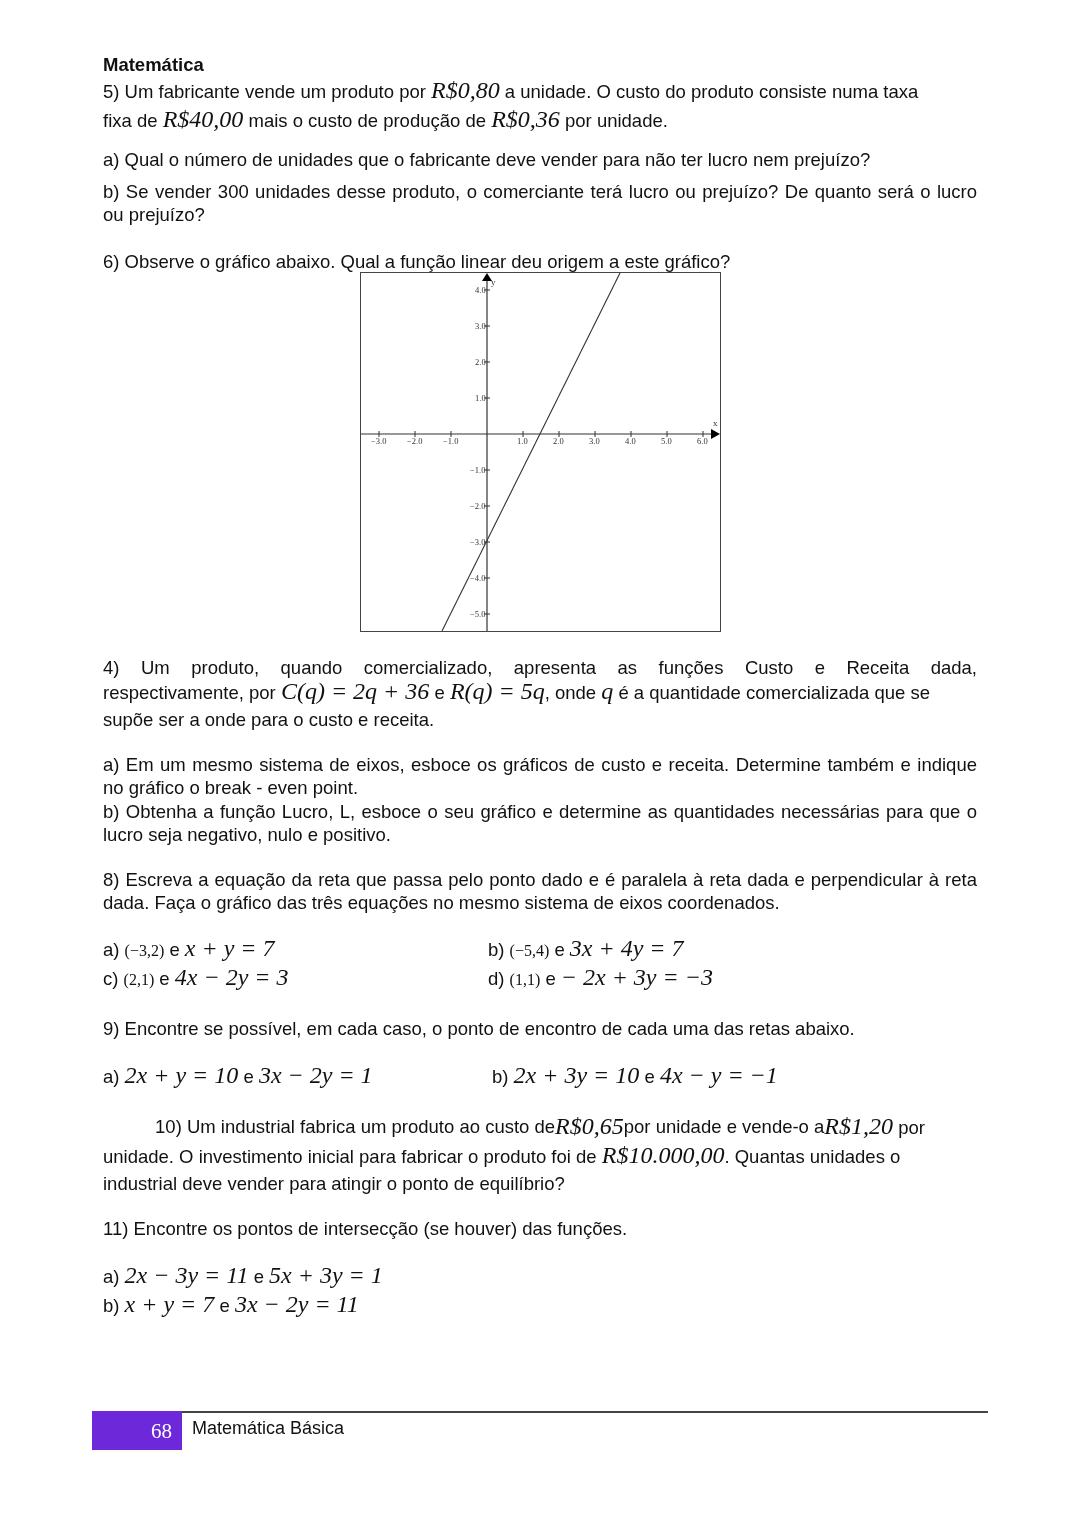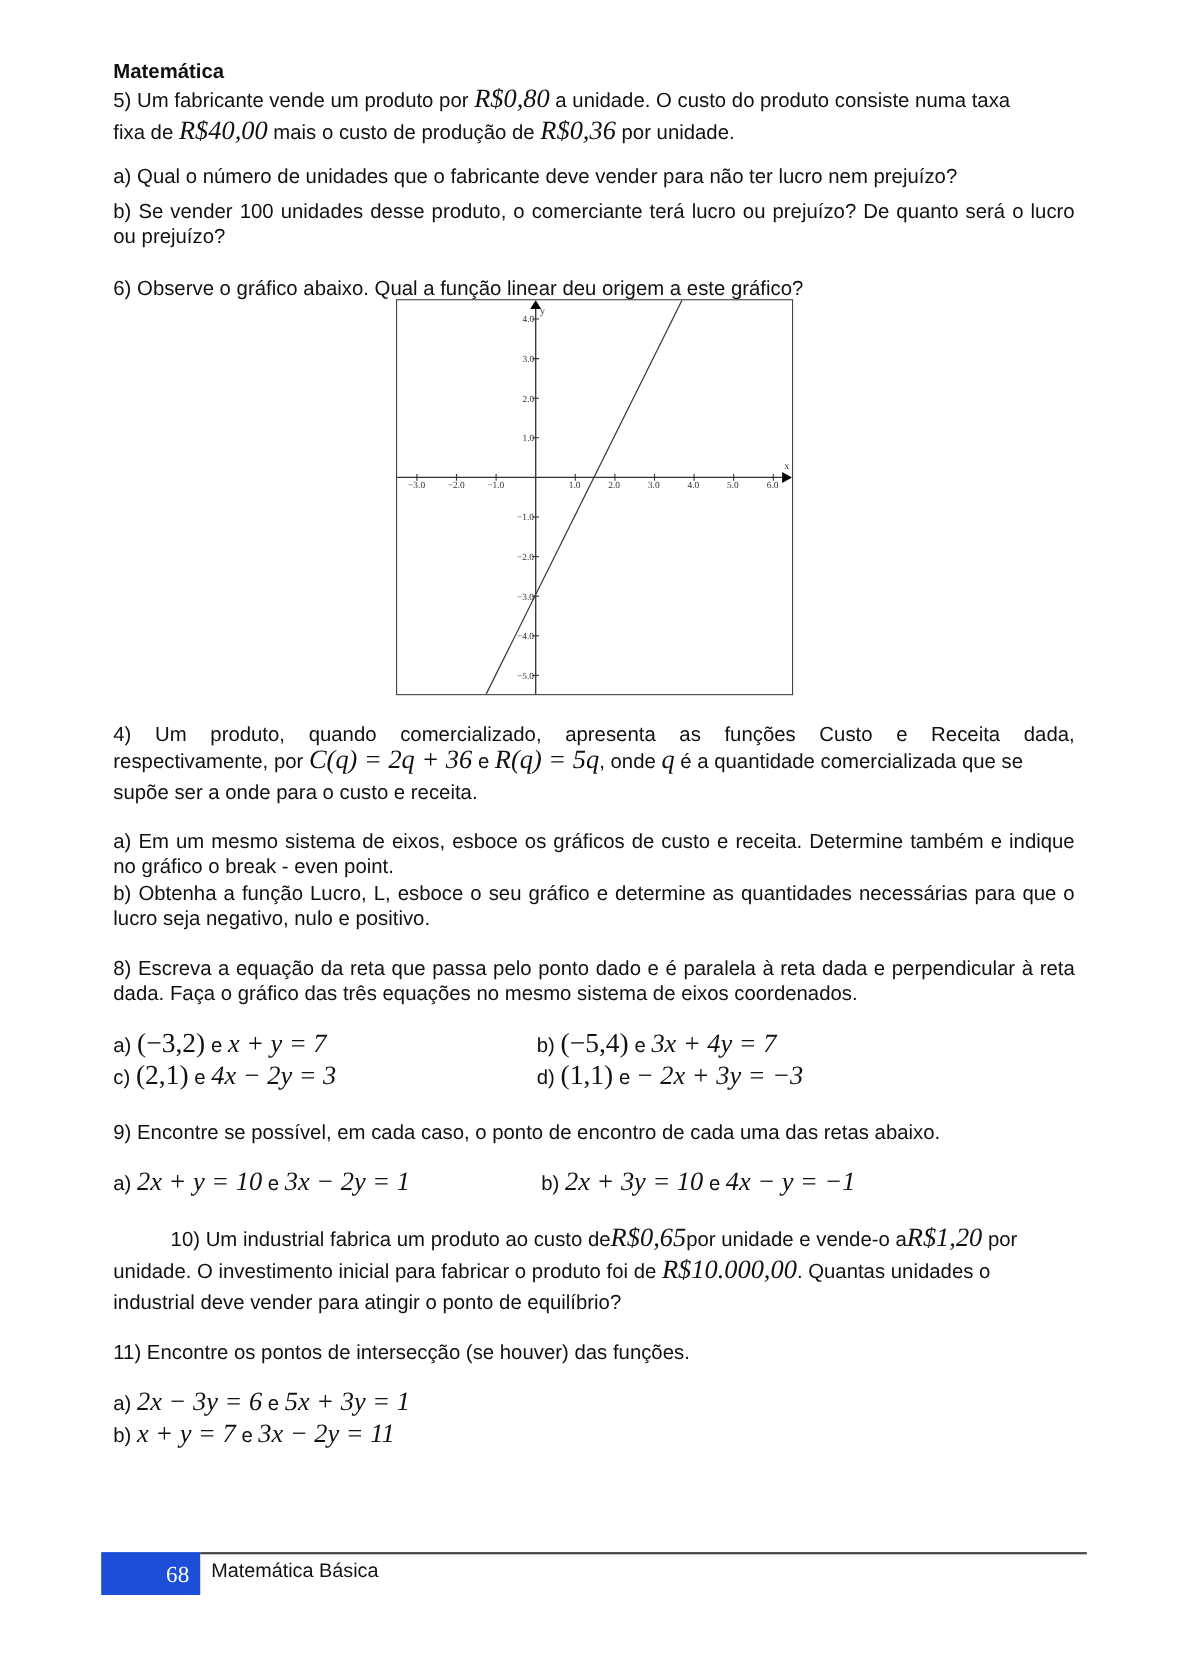--- a/index.html
+++ b/index.html
@@ -1,42 +1,42 @@
 <!DOCTYPE html>
 <html><head>
 <meta charset="utf-8">
 <style>
   html, body { margin:0; padding:0; background:#ffffff; }
   body { width:1080px; height:1527px; position:relative; overflow:hidden;
          font-family:"Liberation Sans", sans-serif; color:#111; }
   .p { position:absolute; left:103px; width:874px; font-size:18.5px; line-height:23px; }
   .just { text-align:justify; text-align-last:left; }
-  .m { font-family:"Liberation Serif", serif; font-size:25px; }
+  .m { font-family:"Liberation Serif", serif; font-size:16px; }
   .mi { font-family:"Liberation Serif", serif; font-style:italic; font-size:24px; }
   .title { font-weight:bold; }
   .col2 { position:absolute; left:385px; }
   .chart { position:absolute; left:360px; top:272px; width:361px; height:360px; border:1px solid #444; box-sizing:border-box; }
-  .footer-box { position:absolute; left:92px; top:1411px; width:90px; height:39px; background:#1d4ed8; }
+  .footer-box { position:absolute; left:92px; top:1411px; width:90px; height:39px; background:#6d28d9; }
   .footer-num { position:absolute; right:10px; top:8px; color:#fff; font-family:"Liberation Serif", serif; font-size:21px; }
   .footer-line { position:absolute; left:182px; top:1411px; width:806px; height:2px; background:#444; }
   .footer-title { position:absolute; left:192px; top:1418px; font-size:18px; }
 </style>
 </head>
 <body>
 
 <div class="p title" style="top:53px;">Matemática</div>
 
 <div class="p" style="top:79px;">
   <span>5) Um fabricante vende um produto por </span><span class="mi">R$0,80</span><span> a unidade. O custo do produto consiste numa taxa</span>
 </div>
 <div class="p" style="top:108px;">
   <span>fixa de </span><span class="mi">R$40,00</span><span> mais o custo de produção de </span><span class="mi">R$0,36</span><span> por unidade.</span>
 </div>
 <div class="p" style="top:148px;">a) Qual o número de unidades que o fabricante deve vender para não ter lucro nem prejuízo?</div>
-<div class="p just" style="top:180px;">b) Se vender 100 unidades desse produto, o comerciante terá lucro ou prejuízo? De quanto será o lucro ou prejuízo?</div>
+<div class="p just" style="top:180px;">b) Se vender 300 unidades desse produto, o comerciante terá lucro ou prejuízo? De quanto será o lucro ou prejuízo?</div>
 
 <div class="p" style="top:250px;">6) Observe o gráfico abaixo. Qual a função linear deu origem a este gráfico?</div>
 
 <div class="chart">
   <svg width="359" height="358" viewBox="0 0 359 358" style="position:absolute;left:0;top:0;">
 
     <line x1="0" y1="161" x2="352" y2="161" stroke="#333" stroke-width="1.2"></line>
     <polygon points="359,161 350,156 350,166" fill="#000"></polygon>
     <line x1="126" y1="358" x2="126" y2="6" stroke="#333" stroke-width="1.2"></line>
     <polygon points="126,0 121,8 131,8" fill="#000"></polygon>
@@ -117,21 +117,21 @@
     <span> por unidade e vende-o a </span>
     <span><span class="mi">R$1,20</span><span> por</span></span>
 </div>
 <div class="p" style="top:1144px;">
   <span>unidade. O investimento inicial para fabricar o produto foi de </span><span class="mi">R$10.000,00</span><span>. Quantas unidades o</span>
 </div>
 <div class="p" style="top:1172px;">industrial deve vender para atingir o ponto de equilíbrio?</div>
 
 <div class="p" style="top:1217px;">11) Encontre os pontos de intersecção (se houver) das funções.</div>
 <div class="p" style="top:1264px;">
-  <span>a)</span> <span class="mi">2x − 3y = 6</span> <span>e</span> <span class="mi">5x + 3y = 1</span>
+  <span>a)</span> <span class="mi">2x − 3y = 11</span> <span>e</span> <span class="mi">5x + 3y = 1</span>
 </div>
 <div class="p" style="top:1293px;">
   <span>b)</span> <span class="mi">x + y = 7</span> <span>e</span> <span class="mi">3x − 2y = 11</span>
 </div>
 
 <div class="footer-box">
   <span class="footer-num">68</span>
 </div>
 <div class="footer-line"></div>
 <div class="footer-title">Matemática Básica</div>

